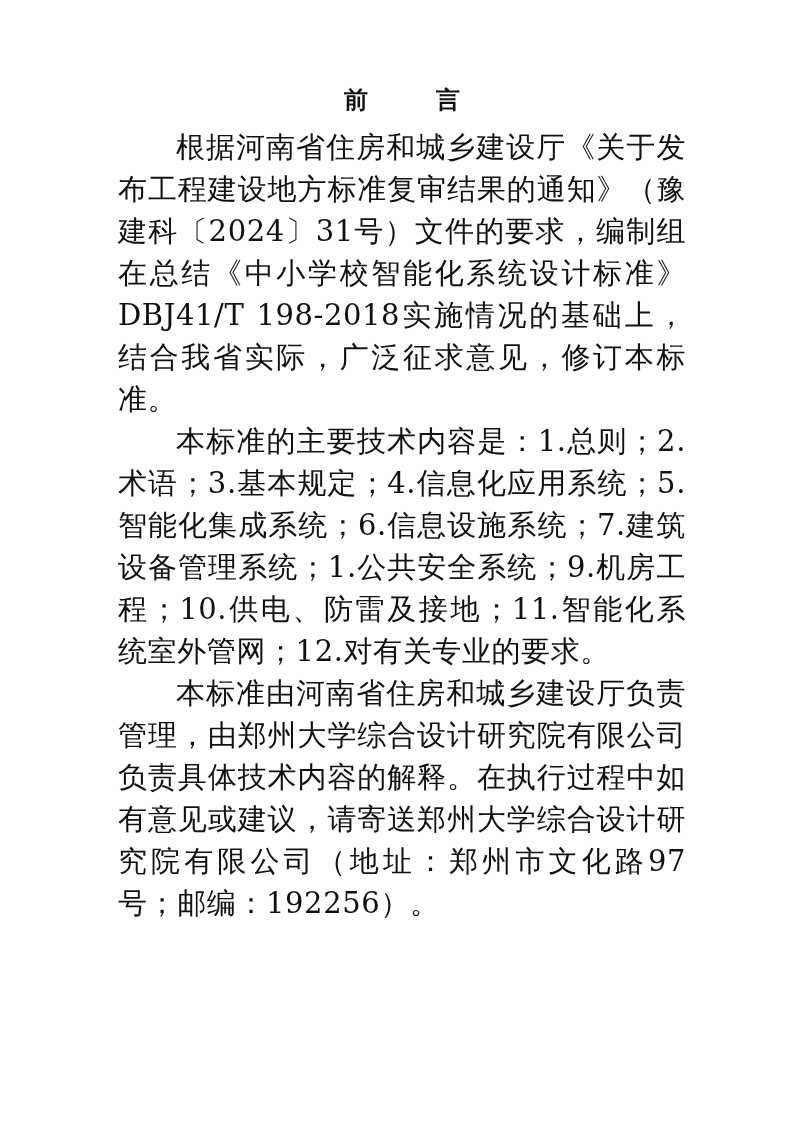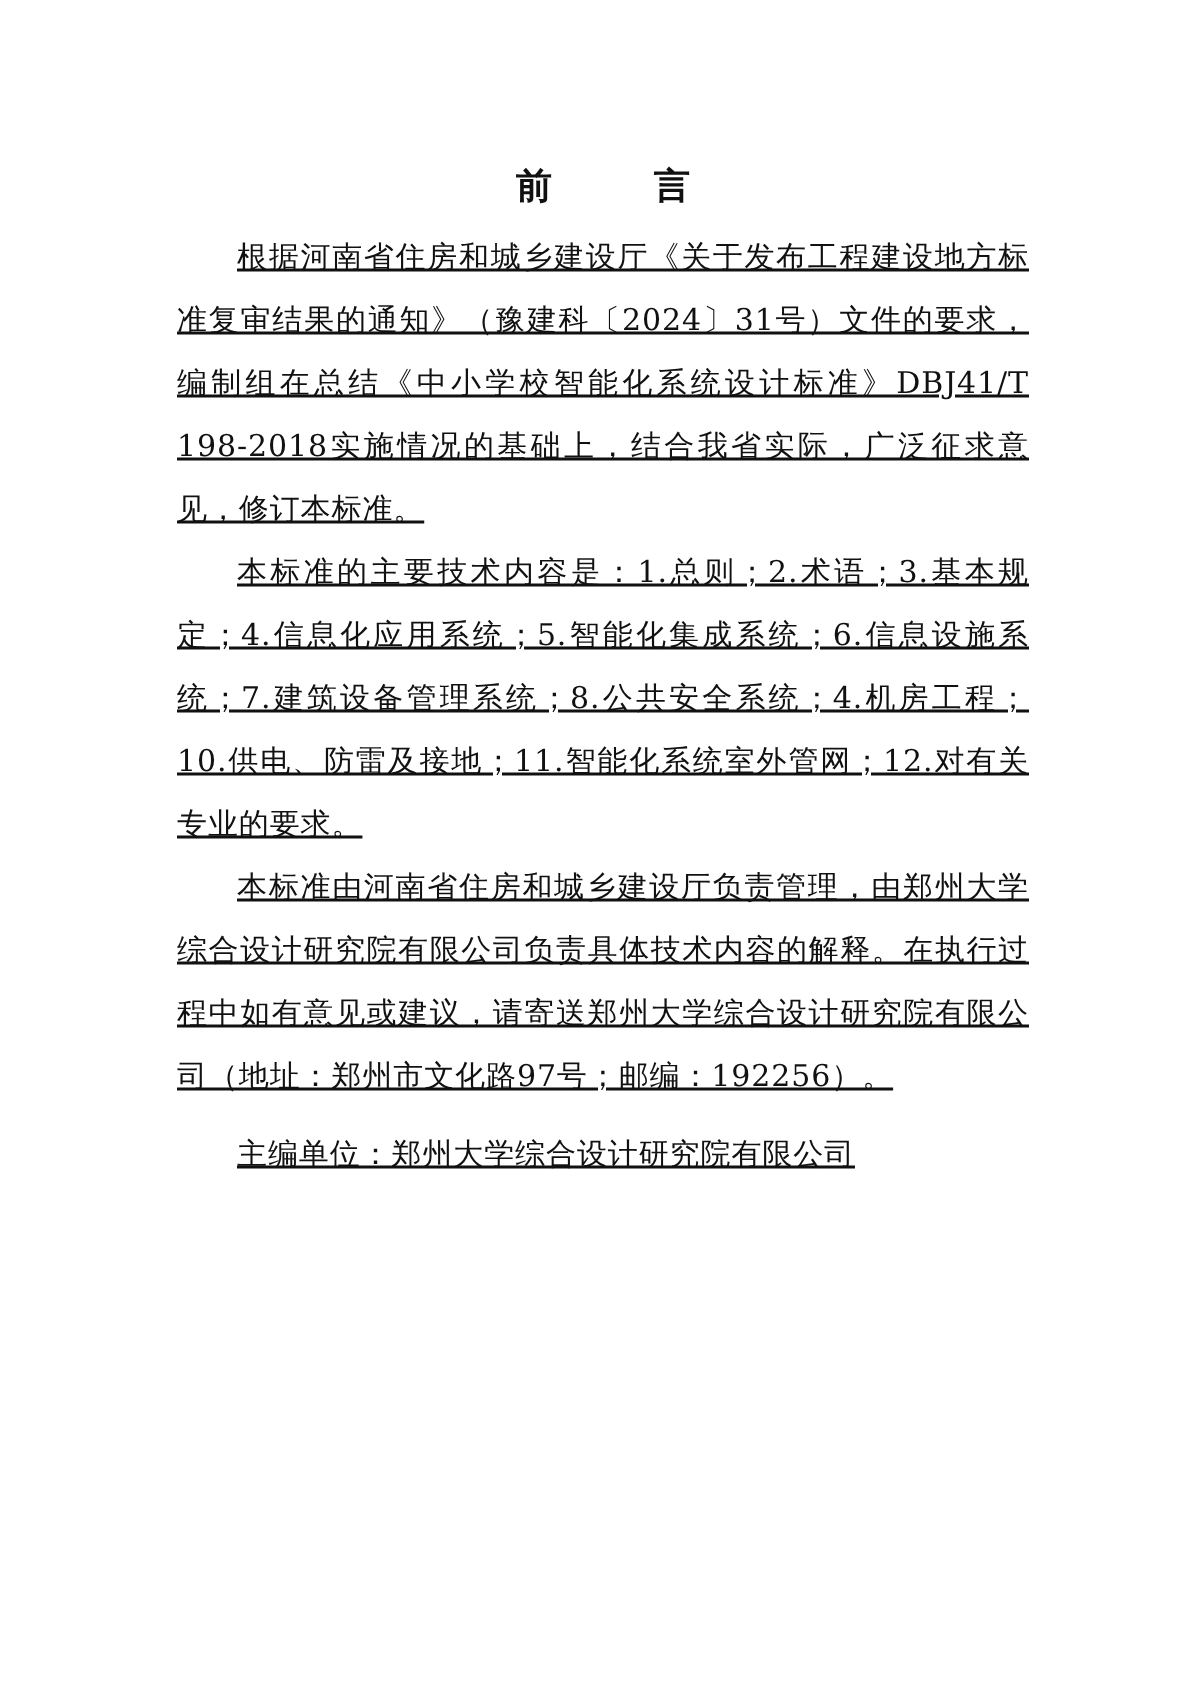--- a/index.html
+++ b/index.html
@@ -11,47 +11,45 @@
       width: 800px;
       height: 1132px;
       position: relative;
       overflow: hidden;
       font-family: "DejaVu Serif", "Liberation Serif", serif;
       color: #111111;
     }
     .page {
       position: absolute;
       left: 118px;
-      top: 104px;
+      top: 80px;
       width: 568px;
     }
     .title {
       text-align: center;
       font-family: "DejaVu Sans", "Liberation Sans", sans-serif;
       font-weight: bold;
       font-size: 24px;
       letter-spacing: 22px;
       margin: 0 0 6px 22px;
       line-height: 40px;
     }
     .para {
-      font-size: 20px;
+      font-size: 29px;
       line-height: 42px;
       text-indent: 2em;
       text-align: justify;
       margin: 0;
       letter-spacing: 0.6px;
-      text-decoration: underline;
     }
     .para.last {
       margin-top: 10px;
     }
   </style>
 </head>
 <body>
 
 <div class="page">
   <h1 class="title">前　言</h1>
   <p class="para">根据河南省住房和城乡建设厅《关于发布工程建设地方标准复审结果的通知》（豫建科〔2024〕31号）文件的要求，编制组在总结《中小学校智能化系统设计标准》DBJ41/T 198-2018实施情况的基础上，结合我省实际，广泛征求意见，修订本标准。</p>
-  <p class="para">本标准的主要技术内容是：1.总则；2.术语；3.基本规定；4.信息化应用系统；5.智能化集成系统；6.信息设施系统；7.建筑设备管理系统；8.公共安全系统；4.机房工程；10.供电、防雷及接地；11.智能化系统室外管网；12.对有关专业的要求。</p>
+  <p class="para">本标准的主要技术内容是：1.总则；2.术语；3.基本规定；4.信息化应用系统；5.智能化集成系统；6.信息设施系统；7.建筑设备管理系统；1.公共安全系统；9.机房工程；10.供电、防雷及接地；11.智能化系统室外管网；12.对有关专业的要求。</p>
   <p class="para">本标准由河南省住房和城乡建设厅负责管理，由郑州大学综合设计研究院有限公司负责具体技术内容的解释。在执行过程中如有意见或建议，请寄送郑州大学综合设计研究院有限公司（地址：郑州市文化路97号；邮编：192256）。</p>
-  <p class="para last">主编单位：郑州大学综合设计研究院有限公司</p>
 </div>
 
 </body></html>

